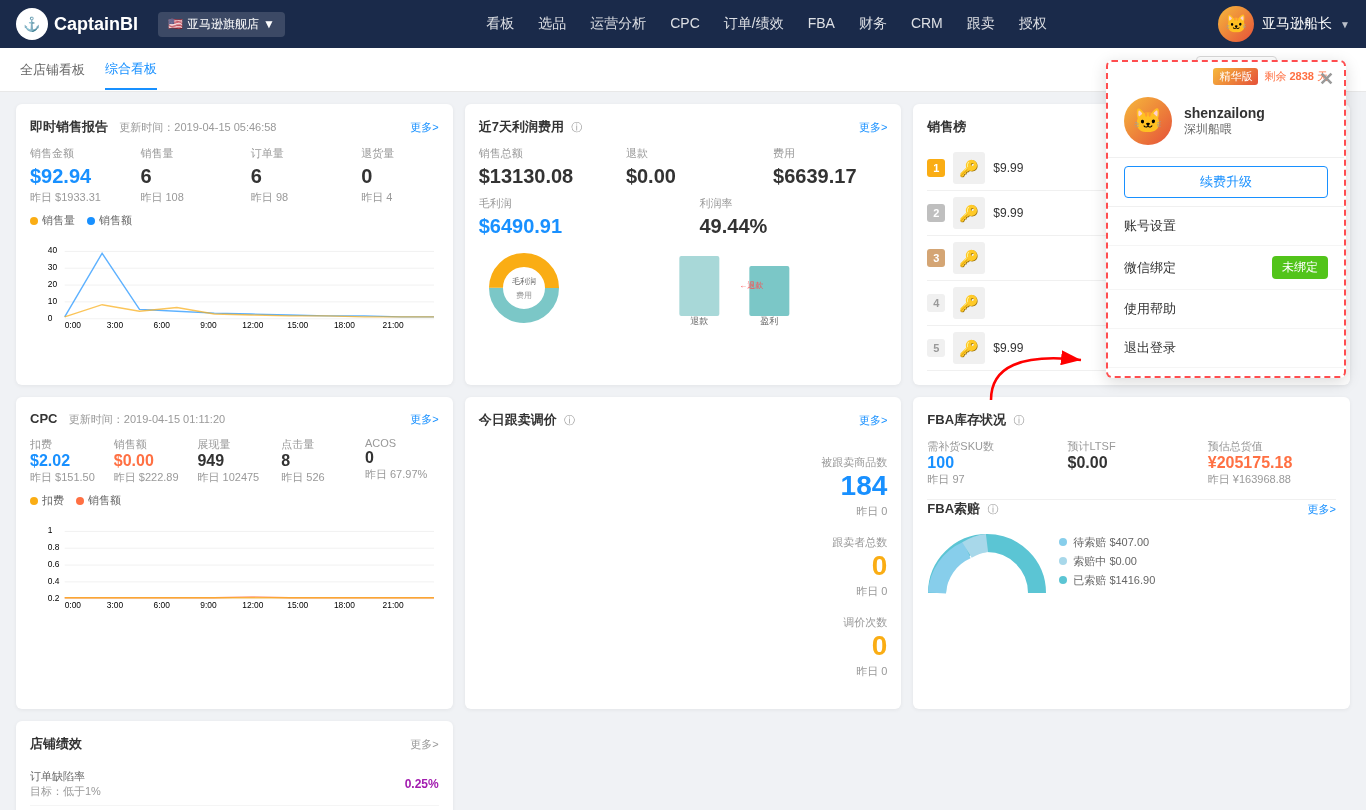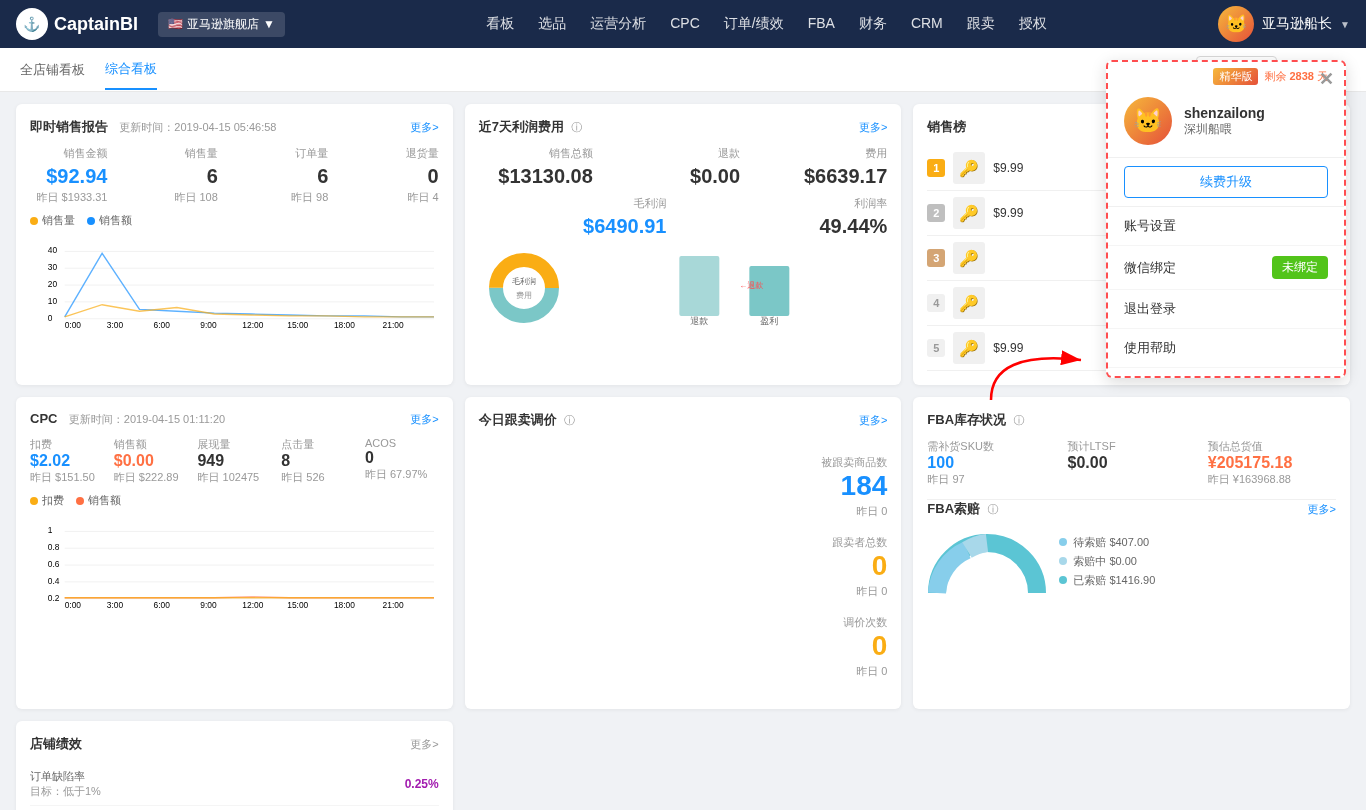--- a/index.html
+++ b/index.html
@@ -104,21 +104,21 @@
       display: flex; align-items: center; justify-content: space-between;
       margin-bottom: 10px;
     }
     .card-title { font-size: 13px; font-weight: 600; color: #333; }
     .card-subtitle { font-size: 11px; color: #999; margin-left: 8px; }
     .card-more { font-size: 11px; color: #1890ff; cursor: pointer; }
     .card-more-gray { font-size: 11px; color: #999; cursor: pointer; }
 
     
     .metrics-row {
-      display: flex; gap: 33px; margin-bottom: 8px; text-align: right;
+      display: flex; gap: 33px; margin-bottom: 8px;
     }
     .metric { flex: 1; }
     .metric-label { font-size: 11px; color: #999; margin-bottom: 4px; }
     .metric-value { font-size: 20px; font-weight: 600; color: #1890ff; }
     .metric-value.gray { color: #333; }
     .metric-sub { font-size: 11px; color: #999; margin-top: 2px; }
 
     
     .chart-area {
       height: 100px;
@@ -723,25 +723,25 @@
   <div class="popup-menu-item">
     <span>账号设置</span>
   </div>
 
   <div class="wechat-row">
     <span class="wechat-label">微信绑定</span>
     <button class="unbind-btn">未绑定</button>
   </div>
 
   <div class="popup-menu-item">
+    <span>使用帮助</span>
+  </div>
+
+  <div class="popup-menu-item">
     <span>退出登录</span>
-  </div>
-
-  <div class="popup-menu-item">
-    <span>使用帮助</span>
   </div>
 </div>
 
 <svg class="red-arrow" width="120" height="80" viewBox="0 0 120 80" style="position:fixed; top:330px; right:265px; z-index:999;">
   <defs>
     <marker id="arrowhead" markerWidth="8" markerHeight="6" refX="8" refY="3" orient="auto">
       <polygon points="0 0, 8 3, 0 6" fill="#ff0000"></polygon>
     </marker>
   </defs>
   <path d="M 10,70 Q 10,20 100,30" fill="none" stroke="#ff0000" stroke-width="2.5" marker-end="url(#arrowhead)"></path>

